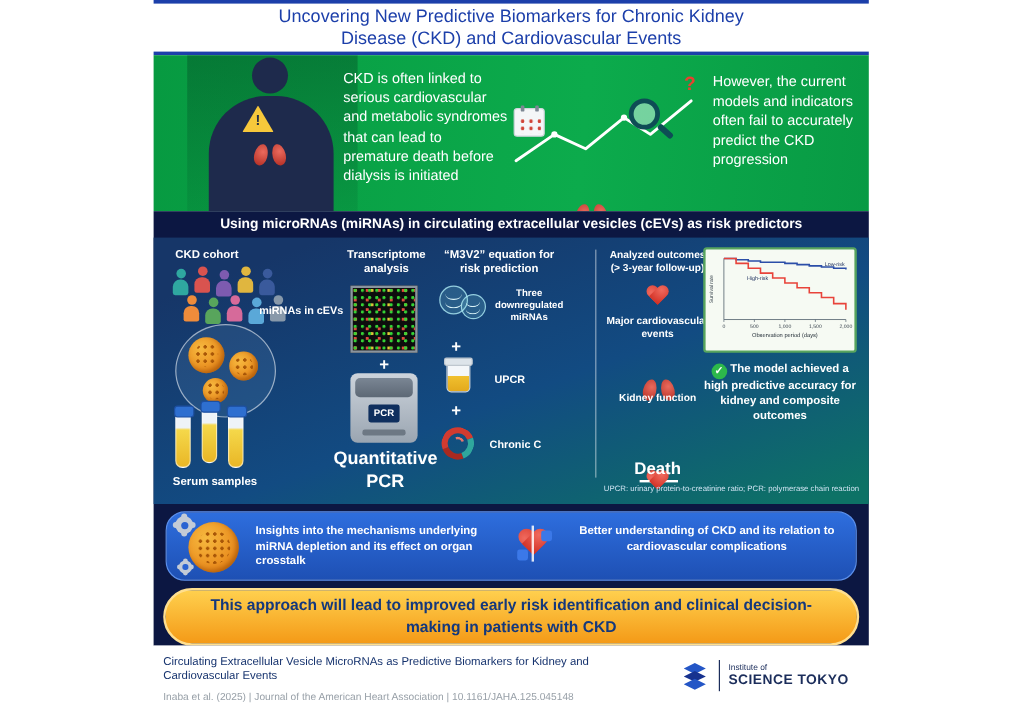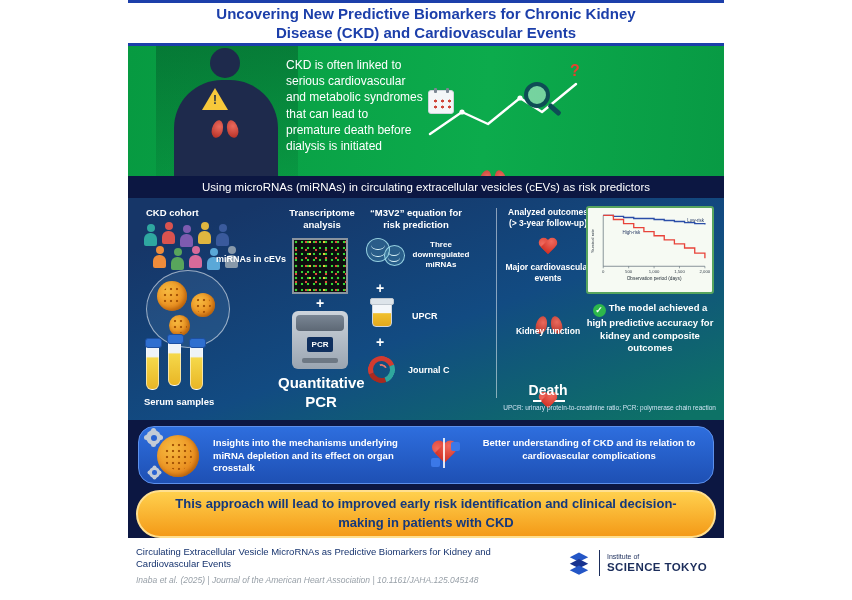--- a/index.html
+++ b/index.html
@@ -4,21 +4,21 @@
 <style>
   *{margin:0;padding:0;box-sizing:border-box}
   html,body{width:852px;height:600px;background:#fff;font-family:"Liberation Sans",sans-serif;overflow:hidden}
   .stage{position:relative;width:852px;height:600px;background:#fff}
   .poster{position:absolute;left:128px;top:0;width:596px;height:600px}
   .abs{position:absolute}
 
   
   .title-block{position:absolute;left:0;top:0;width:596px;height:46px;border-top:3px solid #1c3faa;border-bottom:3px solid #1c3faa;
     display:flex;flex-direction:column;justify-content:center;align-items:center;background:#fff}
-  .title-line{color:#1c3faa;font-weight:bold;font-size:15px;line-height:19px;text-align:left}
+  .title-line{color:#1c3faa;font-weight:normal;font-size:15px;line-height:19px;text-align:left}
 
   
   .green{position:absolute;left:0;top:46px;width:596px;height:130px;background:linear-gradient(95deg,#079a41,#0cab4c 60%,#089a44);overflow:hidden}
   .sil-bg{position:absolute;left:28px;top:0;width:142px;height:130px;background:linear-gradient(180deg,rgba(3,70,35,.40),rgba(3,70,35,.12))}
   .sil-head{position:absolute;left:82px;top:2px;width:30px;height:30px;border-radius:50%;background:#1e2a4c}
   .sil-body{position:absolute;left:46px;top:34px;width:104px;height:96px;border-radius:48px 48px 0 0;background:#1e2a4c}
   .warn-tri{position:absolute;left:74px;top:42px;width:26px;height:22px;background:#f7c83b;clip-path:polygon(50% 0,100% 100%,0 100%);
     display:flex;align-items:flex-end;justify-content:center;color:#273044;font-weight:bold;font-size:12px;line-height:20px}
   .kidneys{position:relative;width:26px;height:22px}
   .kidneys::before,.kidneys::after{content:"";position:absolute;top:2px;width:11px;height:18px;background:radial-gradient(circle at 60% 35%,#ea6a5d,#b02a20);
@@ -31,21 +31,21 @@
     background-image:radial-gradient(circle,#d04438 1.3px,transparent 1.7px);background-size:7px 6px}
   .calendar::after{content:"";position:absolute;top:-3px;left:5px;width:3px;height:5px;background:#7d8794;box-shadow:12px 0 #7d8794;border-radius:1px}
   .magnifier{position:absolute;width:40px;height:40px}
   .magnifier .glass{position:absolute;left:0;top:0;width:26px;height:26px;border-radius:50%;border:4px solid #0e4d55;background:rgba(205,245,230,.55)}
   .magnifier .handle{position:absolute;left:23px;top:25px;width:15px;height:5px;background:#0e4d55;border-radius:2px;transform:rotate(42deg)}
   .qmark{position:absolute;color:#e8402f;font-weight:bold;font-size:16px}
 
   
   .dark{position:absolute;left:0;top:176px;width:596px;height:362px;background:#0c1742}
   .banner{position:absolute;left:0;top:0;width:596px;height:22px;display:flex;align-items:center;justify-content:center;
-    color:#fff;font-weight:normal;font-size:11.5px}
+    color:#fff;font-weight:bold;font-size:11.5px}
 
   
   .main{position:absolute;left:0;top:22px;width:596px;height:222px;
     background:linear-gradient(160deg,#163668 12%,#124b82 55%,#0d7266 96%)}
   .lbl{position:absolute;color:#fff;font-weight:bold;text-align:center}
   .lbl.left{text-align:left}
   .plus{position:absolute;color:#fff;font-weight:bold;font-size:14px}
   .person{position:absolute;width:13px;height:23px}
   .person::before{content:"";position:absolute;left:2.5px;top:0;width:8px;height:8px;border-radius:50%;background:var(--c)}
   .person::after{content:"";position:absolute;left:0;top:9px;width:13px;height:13px;border-radius:6px 6px 2px 2px;background:var(--c)}
@@ -105,21 +105,21 @@
 
   
   .conclusion{position:absolute;left:8px;top:314px;width:580px;height:48px;border-radius:24px;
     background:linear-gradient(180deg,#ffd04e,#f49a17);border:2px solid #ffdf8f;
     display:flex;align-items:center;justify-content:center}
   .conclusion .txt{width:540px;text-align:center;color:#14387c;font-weight:bold;font-size:13px;line-height:1.45}
 
   
   .footer{position:absolute;left:0;top:538px;width:596px;height:62px;background:#fff}
   .paper-title{position:absolute;left:8px;top:8px;width:410px;color:#16336e;font-weight:normal;font-size:9.5px;line-height:1.3}
-  .citation{position:absolute;left:8px;top:37px;width:420px;color:#98a0a8;font-size:8.5px;font-style:italic}
+  .citation{position:absolute;left:8px;top:37px;width:420px;color:#98a0a8;font-size:8.5px;}
   .logo{position:absolute;left:438px;top:12px;display:flex;align-items:center;gap:7px}
   .logo-div{width:1px;height:26px;background:#1b2d5b}
   .logo-top{color:#1b2d5b;font-size:7px;line-height:9px}
   .logo-bottom{color:#1b2d5b;font-size:11.5px;font-weight:bold;letter-spacing:.4px;line-height:13px}
 </style>
 </head>
 <body>
 
 <div class="stage">
   <div class="poster">
@@ -146,20 +146,21 @@
           <circle cx="96" cy="24" r="2.6" fill="#fff"></circle>
       </svg>
       <div class="calendar" style="left:300px;top:44px"></div>
       <div class="magnifier" style="left:396px;top:36px">
         <span class="glass"></span>
           <span class="handle"></span>
       </div>
       <div class="qmark" style="left:442px;top:16px">?</div>
       <div class="kidneys abs" style="left:352px;top:100px"></div>
 
+      <div class="green-text" style="left:466px;top:14px;width:124px">However, the current models and indicators often fail to accurately predict the CKD progression</div>
     </div>
 
     <div class="dark">
 
       <div class="banner">Using microRNAs (miRNAs) in circulating extracellular vesicles (cEVs) as risk predictors</div>
 
       <div class="main">
 
         <div class="lbl left" style="left:18px;top:9px;font-size:9.5px">CKD cohort</div>
         <div class="abs" style="left:16px;top:24px;width:104px;height:52px">
@@ -199,21 +200,21 @@
         <div class="abs" style="left:238px;top:40px;width:46px;height:32px">
           <span class="mirna-circle" style="left:0;top:0;width:24px;height:24px"></span>
           <span class="mirna-circle" style="left:18px;top:7px;width:21px;height:21px"></span>
         </div>
         <div class="lbl" style="left:284px;top:42px;width:58px;font-size:8px;line-height:1.25">Three downregulated miRNAs</div>
         <span class="plus" style="left:248px;top:82px">+</span>
         <div class="cup" style="left:244px;top:104px"></div>
         <div class="lbl left" style="left:284px;top:113px;font-size:9px">UPCR</div>
         <span class="plus" style="left:248px;top:136px">+</span>
         <div class="cystatin" style="left:240px;top:158px"></div>
-        <div class="lbl left" style="left:280px;top:167px;font-size:9px">Journal C</div>
+        <div class="lbl left" style="left:280px;top:167px;font-size:9px">Chronic C</div>
 
         <div class="vline" style="left:368px;top:10px;height:190px"></div>
 
         <div class="lbl" style="left:376px;top:9px;width:88px;font-size:8.5px;line-height:1.25">Analyzed outcomes (&gt; 3-year follow-up)</div>
         <div class="heart abs" style="left:410px;top:40px"></div>
         <div class="lbl" style="left:374px;top:64px;width:92px;font-size:8.5px;line-height:1.25">Major cardiovascular events</div>
         <div class="kidneys abs" style="left:408px;top:98px"></div>
         <div class="lbl" style="left:374px;top:128px;width:92px;font-size:8.5px">Kidney function</div>
         <div class="heart abs" style="left:410px;top:154px">
             <span class="ecg"></span>

